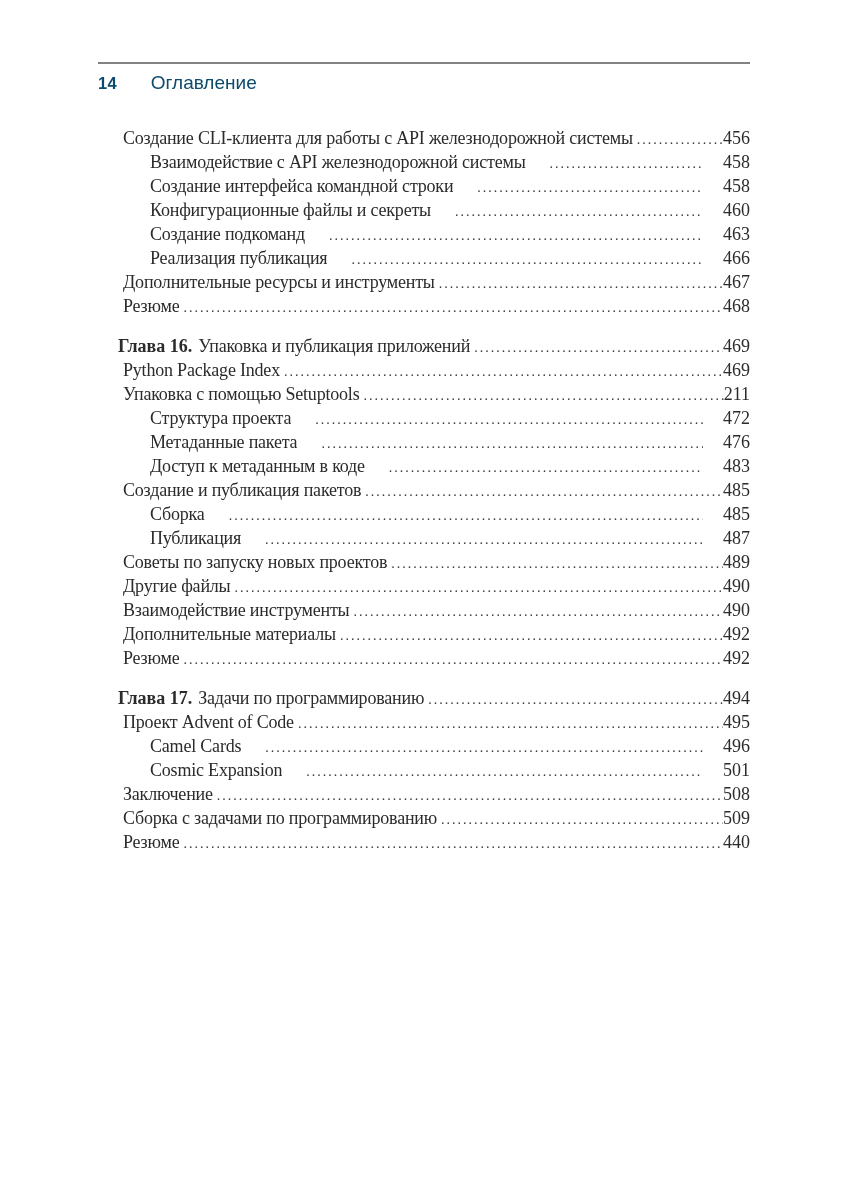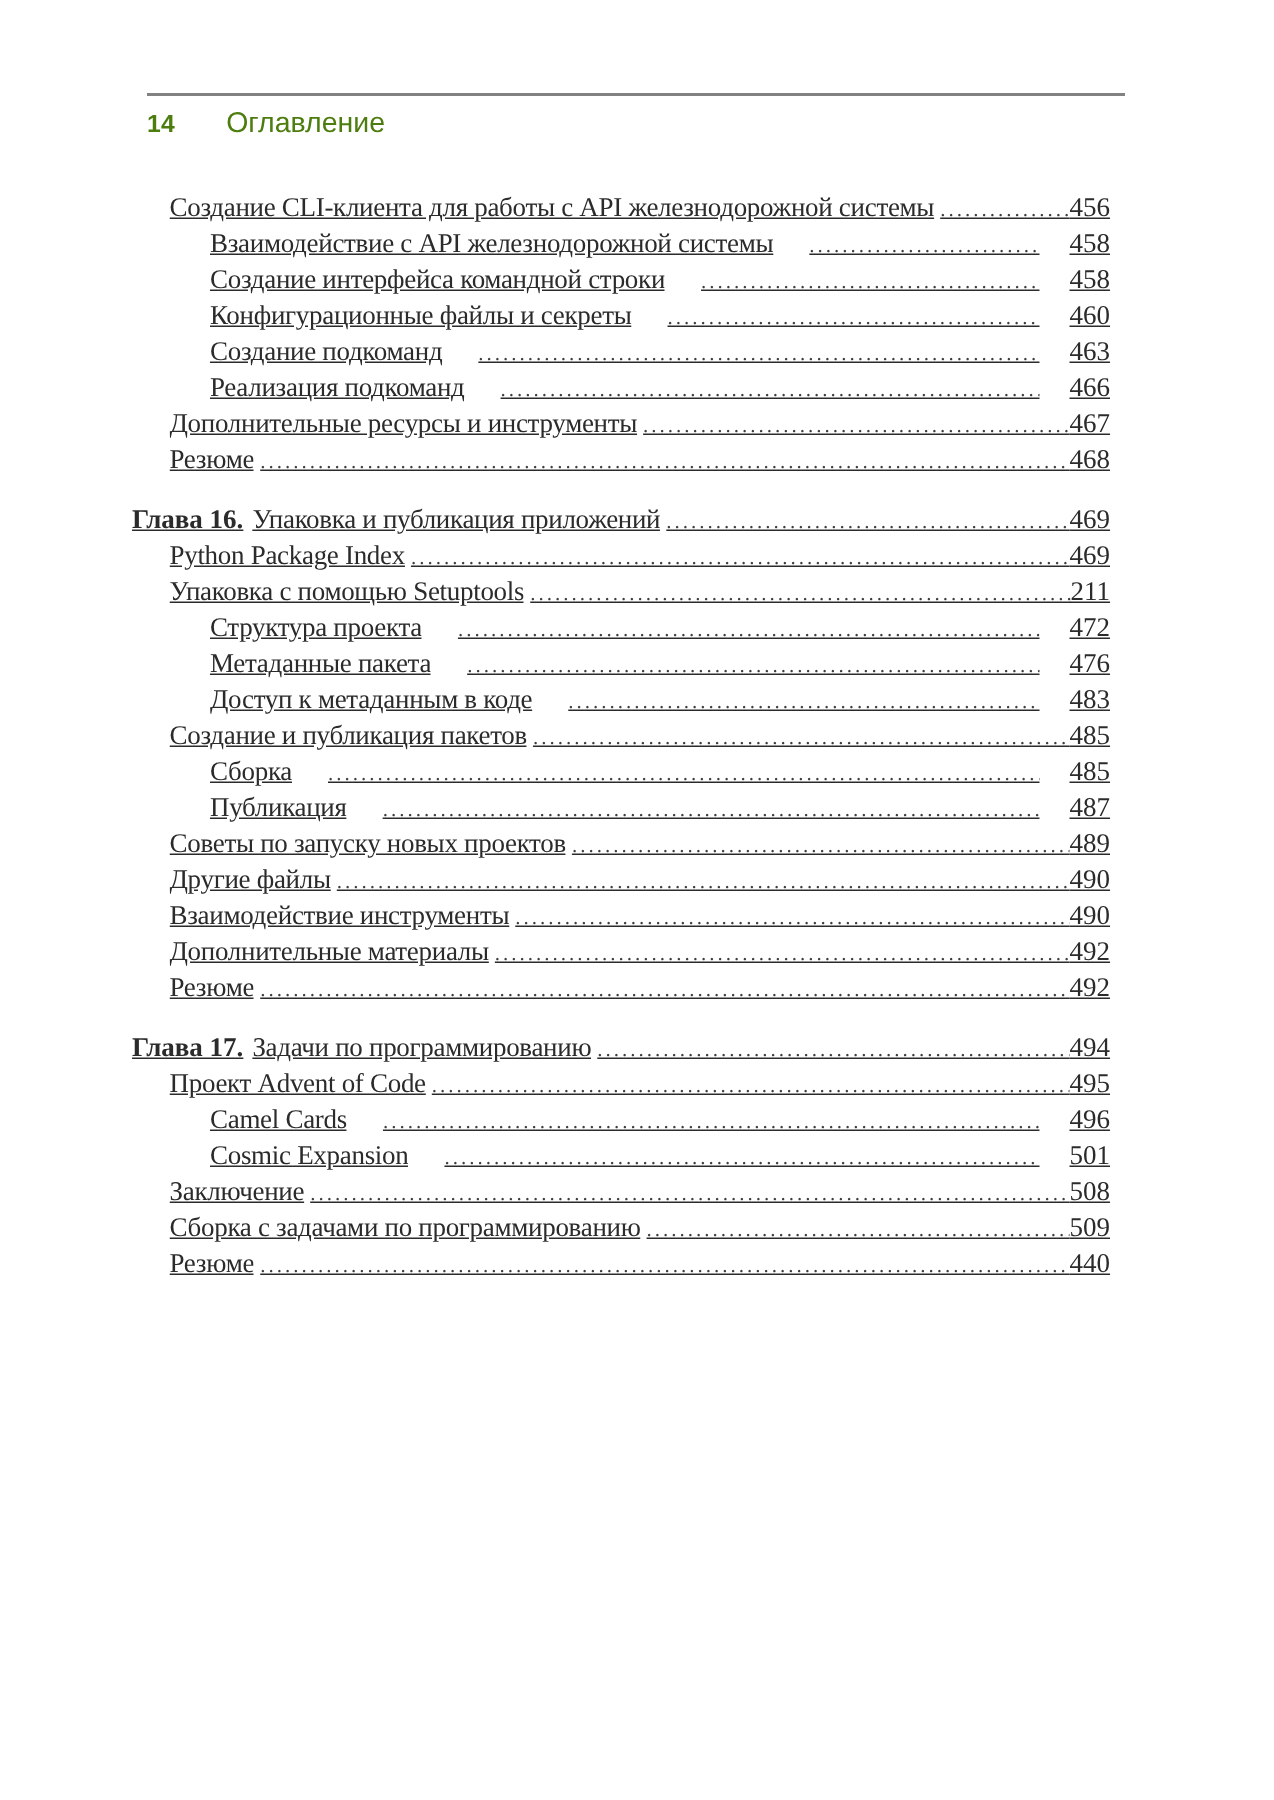--- a/index.html
+++ b/index.html
@@ -25,49 +25,48 @@
     background: #828282;
   }
   .page-header {
     position: absolute;
     left: 98px;
     top: 72px;
     width: 652px;
     display: flex;
     align-items: baseline;
     font-family: "Liberation Sans", "DejaVu Sans", sans-serif;
-    color: #4d7c0f;
+    color: #0c4a6e;
   }
   .header-pagenum {
     font-weight: 700;
     font-size: 16.5px;
     letter-spacing: 0.2px;
   }
   .header-title {
     margin-left: 34px;
     font-size: 19px;
   }
   .toc {
     position: absolute;
-    left: 88px;
+    left: 98px;
     top: 126px;
     width: 652px;
-    text-decoration: underline;
   }
   .toc-row {
     display: flex;
     align-items: baseline;
     height: 24px;
     line-height: 24px;
     font-size: 18px;
     white-space: nowrap;
   }
   .toc-row.lvl1 { padding-left: 25px; }
   .toc-row.lvl2 { padding-left: 52px; gap: 20px; }
-  .toc-row.new-section { margin-top: 16px; }
+  .toc-row.new-section { margin-top: 16px; margin-left: 20px; }
   .prefix {
     font-weight: 700;
     margin-right: 6px;
     flex: 0 0 auto;
   }
   .title {
     flex: 0 1 auto;
     overflow: hidden;
     letter-spacing: -0.2px;
   }
@@ -124,21 +123,21 @@
     <span class="pagenum">460</span>
   </div>
       <div class="toc-row lvl2">
 
     <span class="title">Создание подкоманд</span>
     <span class="leader" aria-hidden="true">............................................................................................................................................................................................................................</span>
     <span class="pagenum">463</span>
   </div>
       <div class="toc-row lvl2">
 
-    <span class="title">Реализация подкоманд</span>
+    <span class="title">Реализация публикация</span>
     <span class="leader" aria-hidden="true">............................................................................................................................................................................................................................</span>
     <span class="pagenum">466</span>
   </div>
       <div class="toc-row lvl1">
 
     <span class="title">Дополнительные ресурсы и инструменты</span>
     <span class="leader" aria-hidden="true">............................................................................................................................................................................................................................</span>
     <span class="pagenum">467</span>
   </div>
       <div class="toc-row lvl1">

